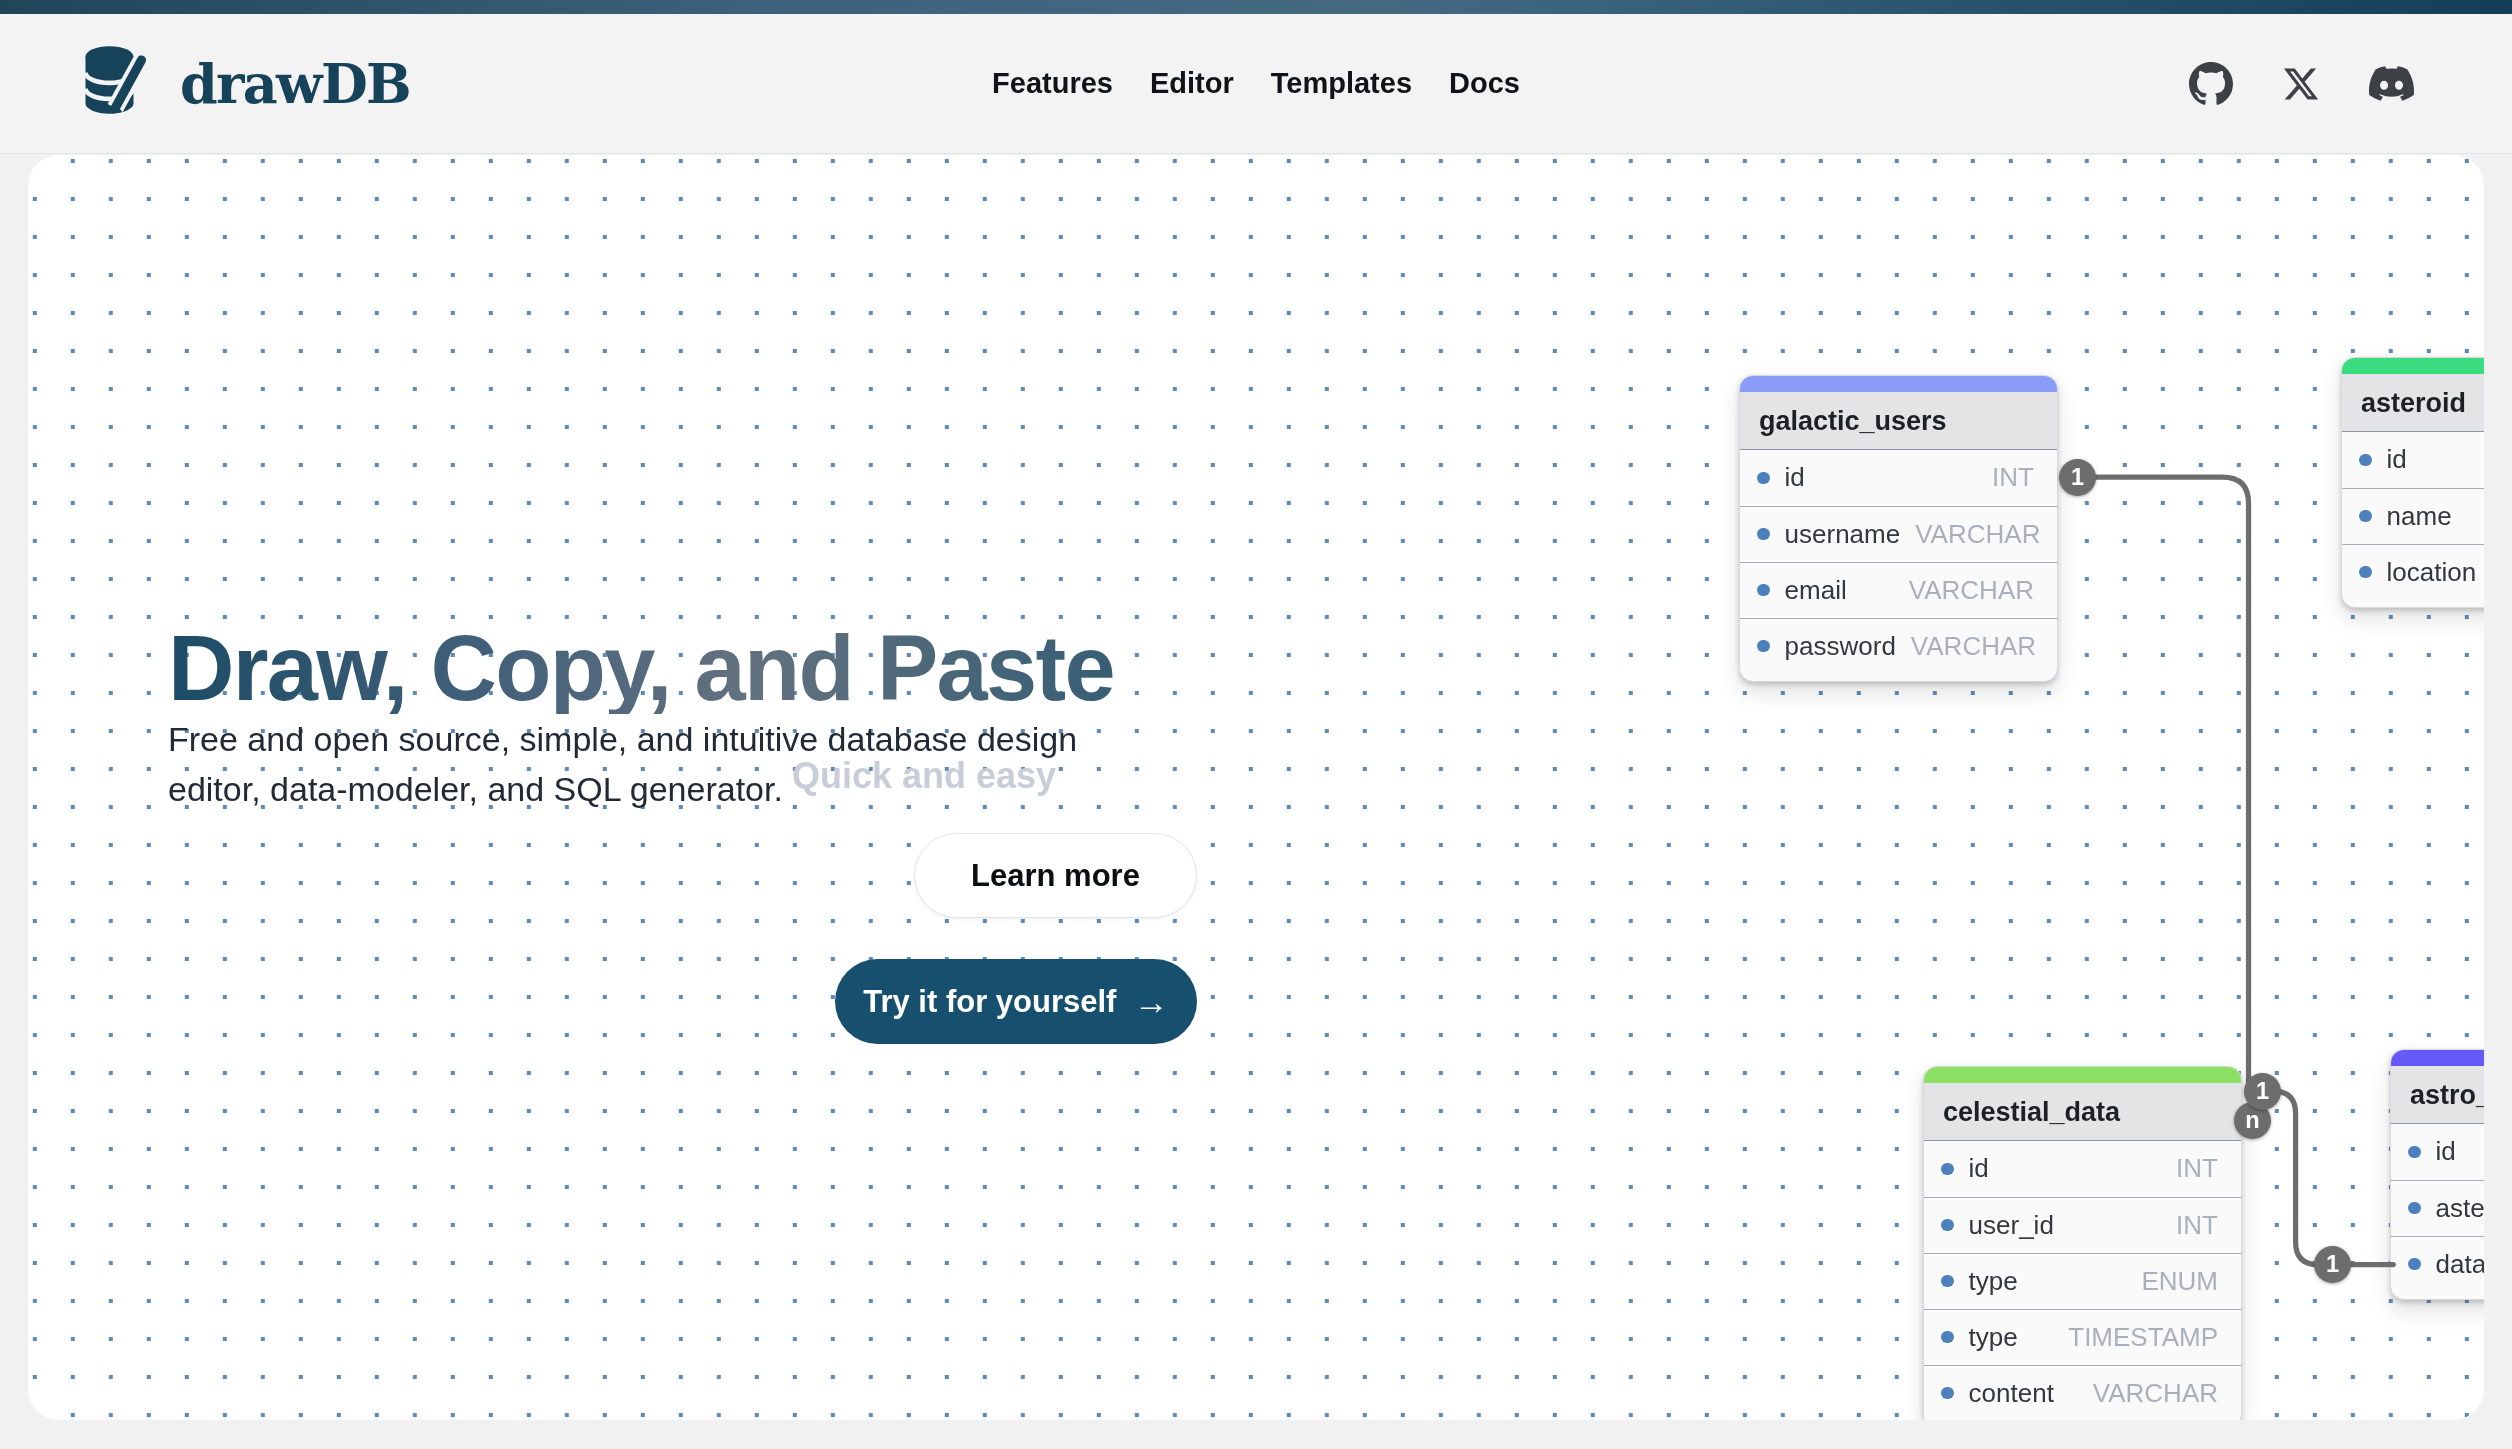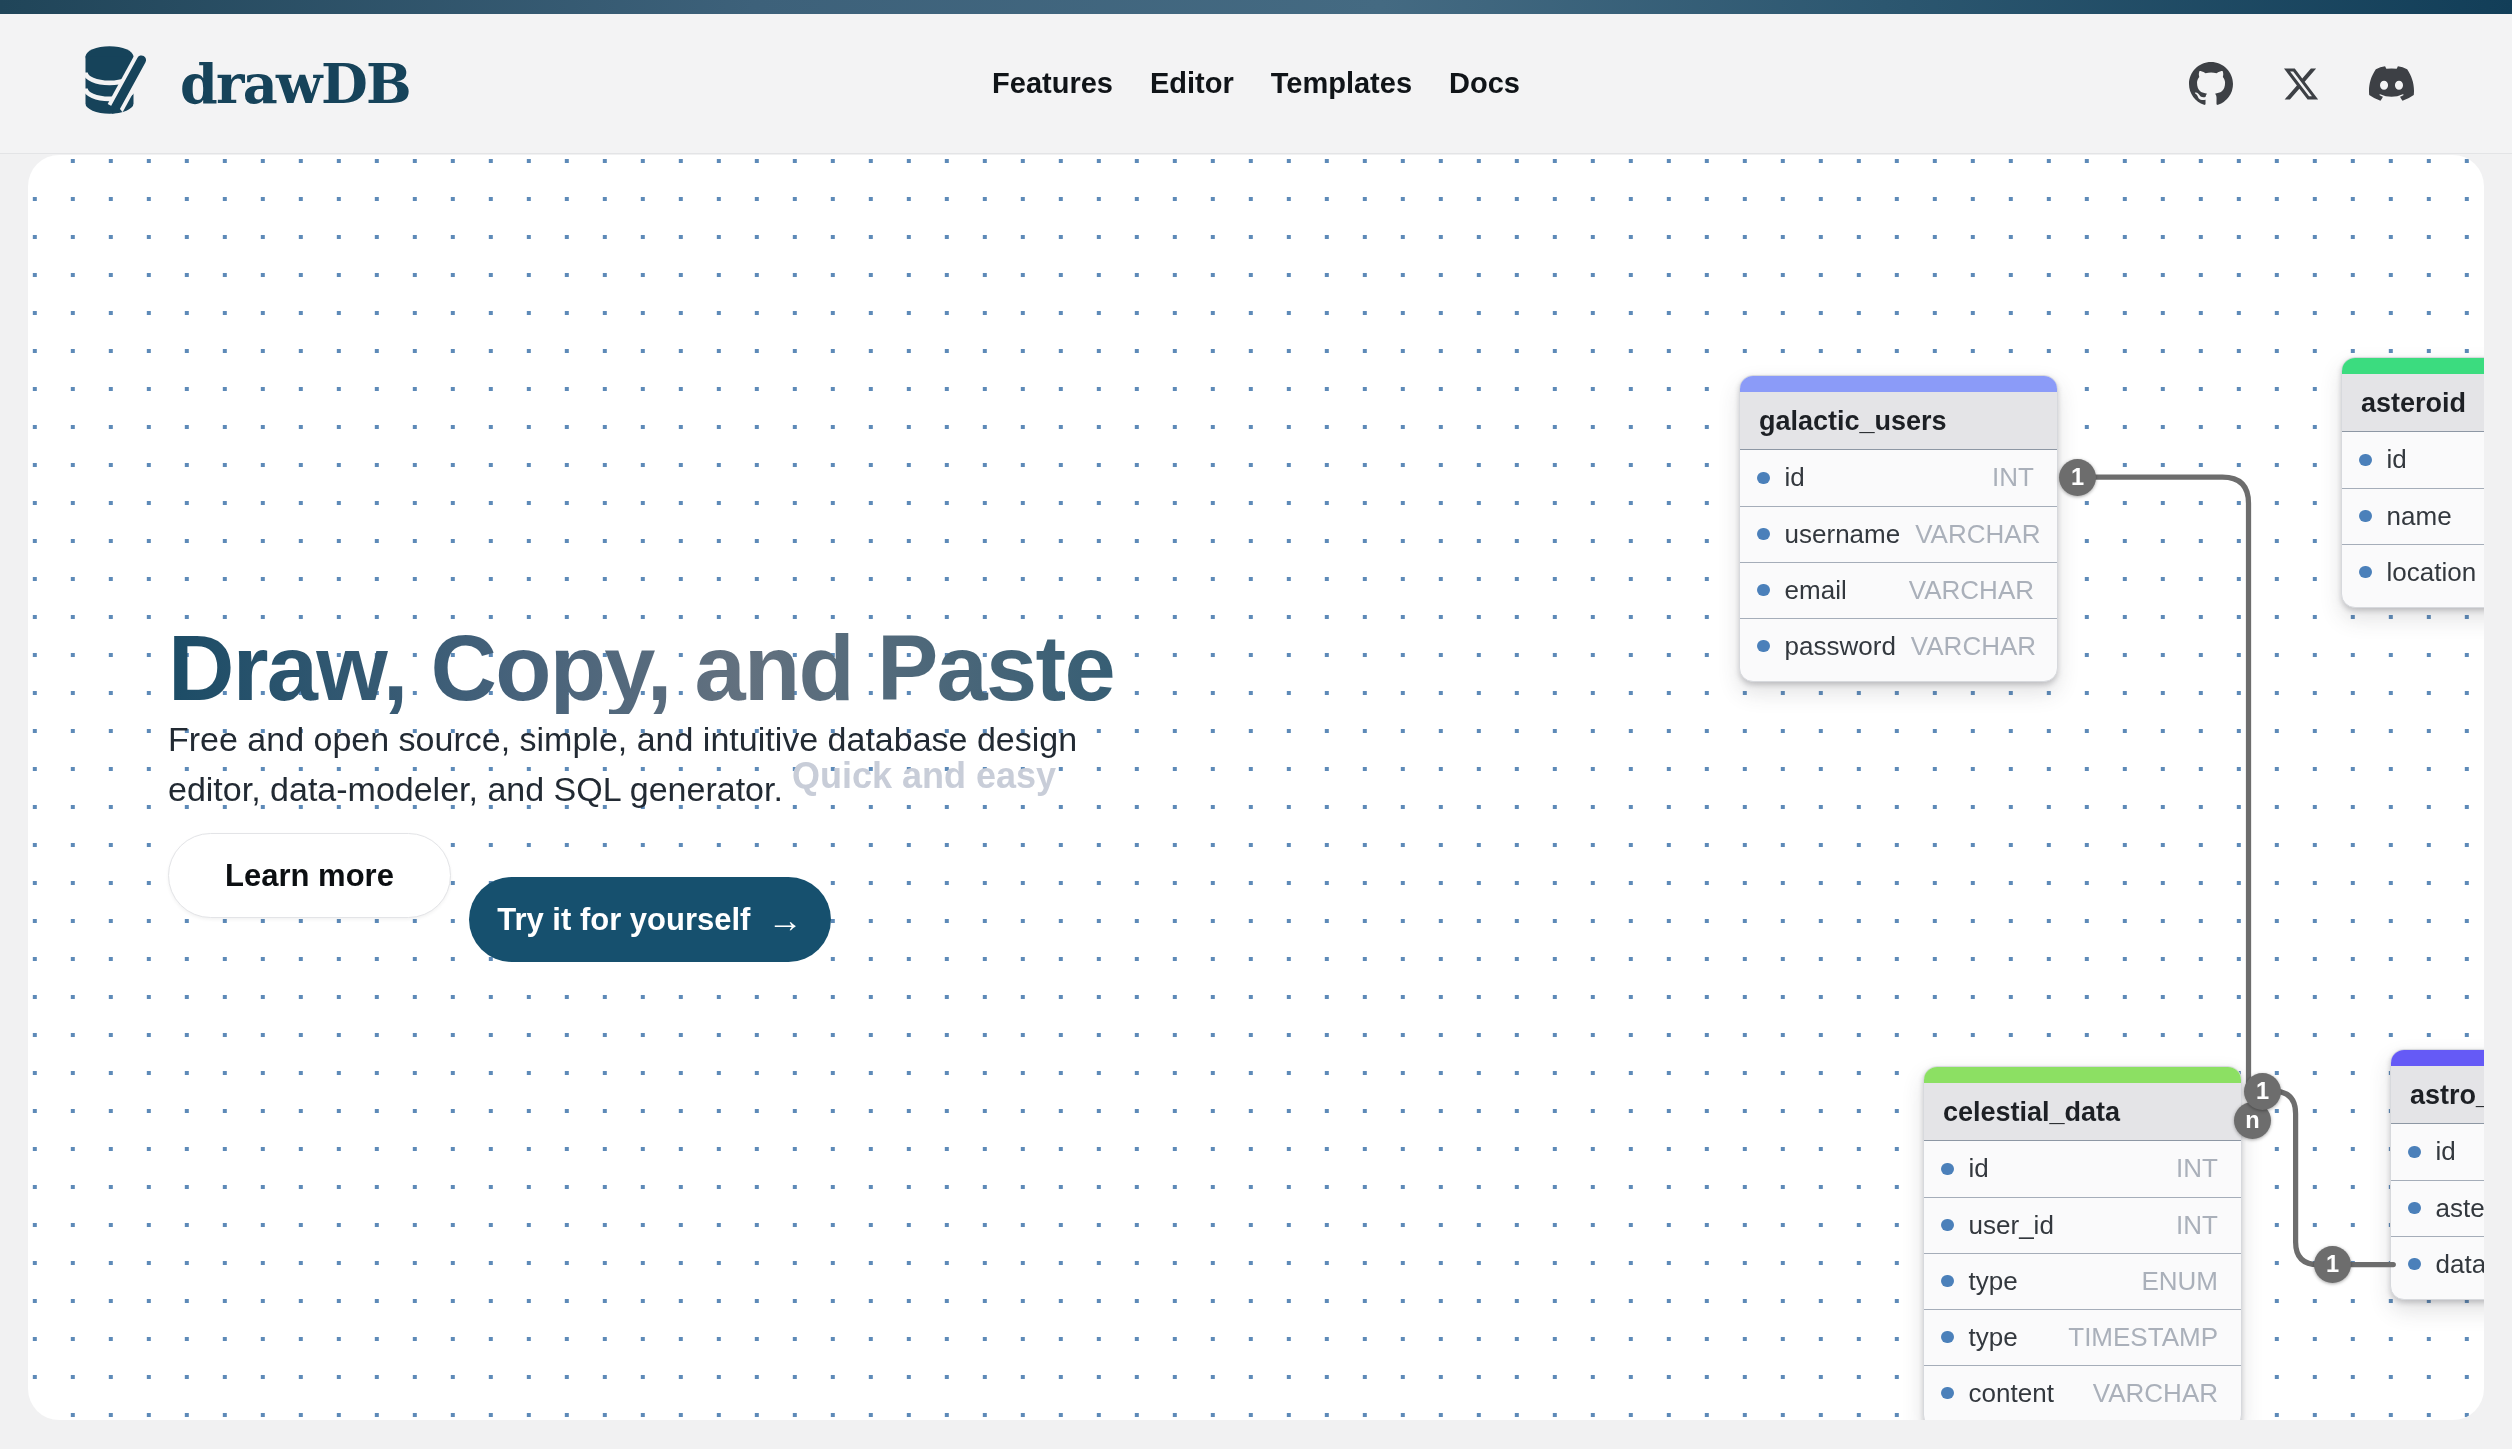--- a/index.html
+++ b/index.html
@@ -51,30 +51,30 @@
     -webkit-background-clip:text; background-clip:text; -webkit-text-fill-color:transparent;
   }
   .watermark{
     position:absolute; left:624px; top:133px; z-index:0;
     font-size:36px; font-weight:700; color:#c8cdd8; white-space:nowrap;
   }
   .subtitle{
     position:relative; z-index:1; 
     font-size:34px; line-height:50px; color:#222a33;
   }
-  .cta-row{ margin-top:19px; display:flex; gap:18px; align-items:flex-start; position:relative; z-index:2;}
+  .cta-row{ margin-top:19px; display:flex; gap:41px; align-items:flex-end; position:relative; z-index:2;flex-direction:column;}
   .btn-secondary{
     width:283px; height:85px; border-radius:44px; background:#ffffff;
     border:1.7px solid #e3e4e7; box-shadow:0 1.7px 3.5px rgba(0,0,0,.05);
     font-family:inherit; font-size:31px; font-weight:700; color:#0c0f12; cursor:pointer;
   }
   .btn-primary{
     width:362px; height:85px; border-radius:44px; background:#16506e; border:none;
     display:flex; align-items:center; justify-content:center; gap:17.4px;
-    font-family:inherit; font-size:31px; font-weight:700; color:#ffffff; cursor:pointer;margin-top:44px;
+    font-family:inherit; font-size:31px; font-weight:700; color:#ffffff; cursor:pointer;
   }
   .btn-primary .arrow{ font-size:35px; font-weight:400; line-height:1; }
   
   #connections{ position:absolute; left:0; top:0; z-index:2; pointer-events:none; }
   #connections path{ stroke:#6d6d6d; stroke-width:6; fill:none; stroke-linecap:round; }
   .db-table{
     position:absolute; z-index:1; background:#fafafb;
     border:0.9px solid #d7d9dd; border-radius:14px; overflow:hidden;
     padding-bottom:7px;
     box-shadow:0 2.6px 5.2px rgba(60,60,70,.22), 0 10.5px 21px rgba(60,60,70,.15);

